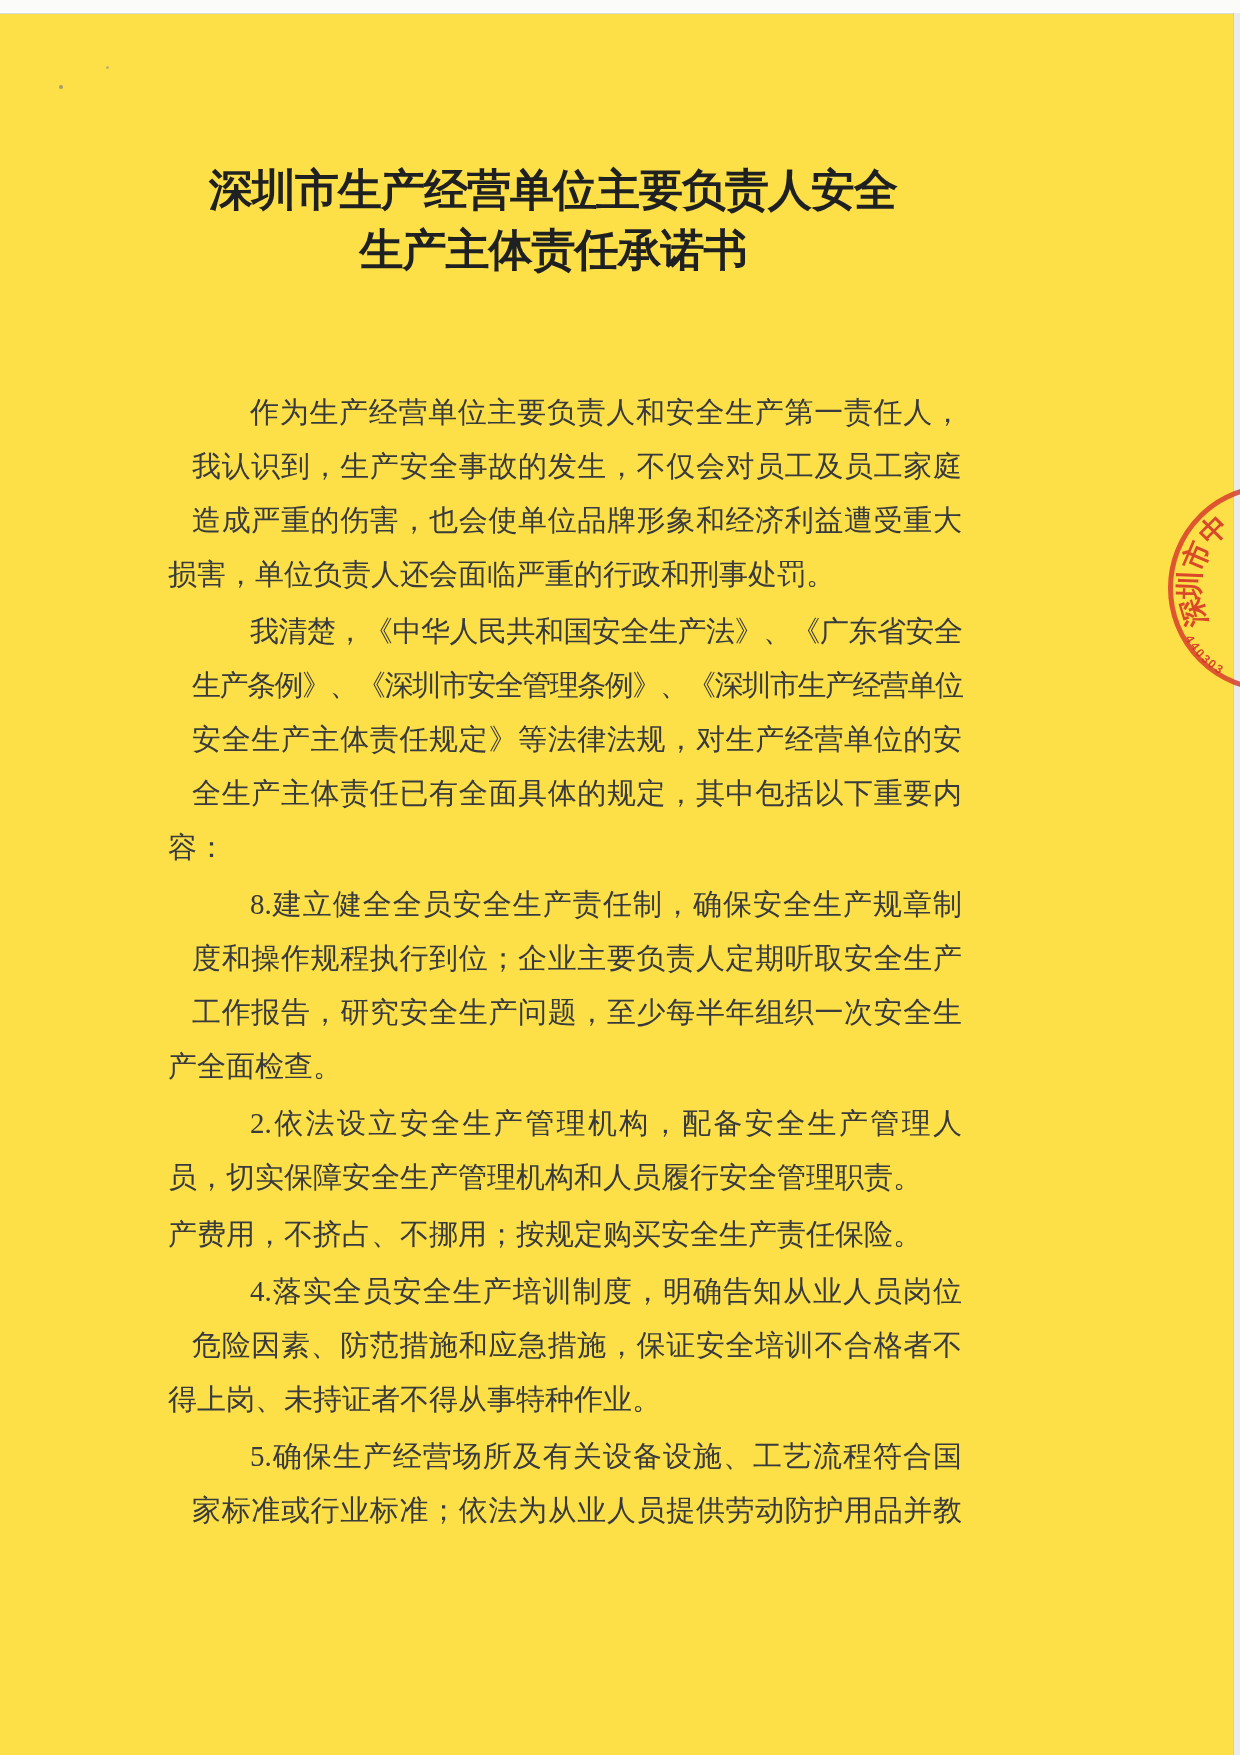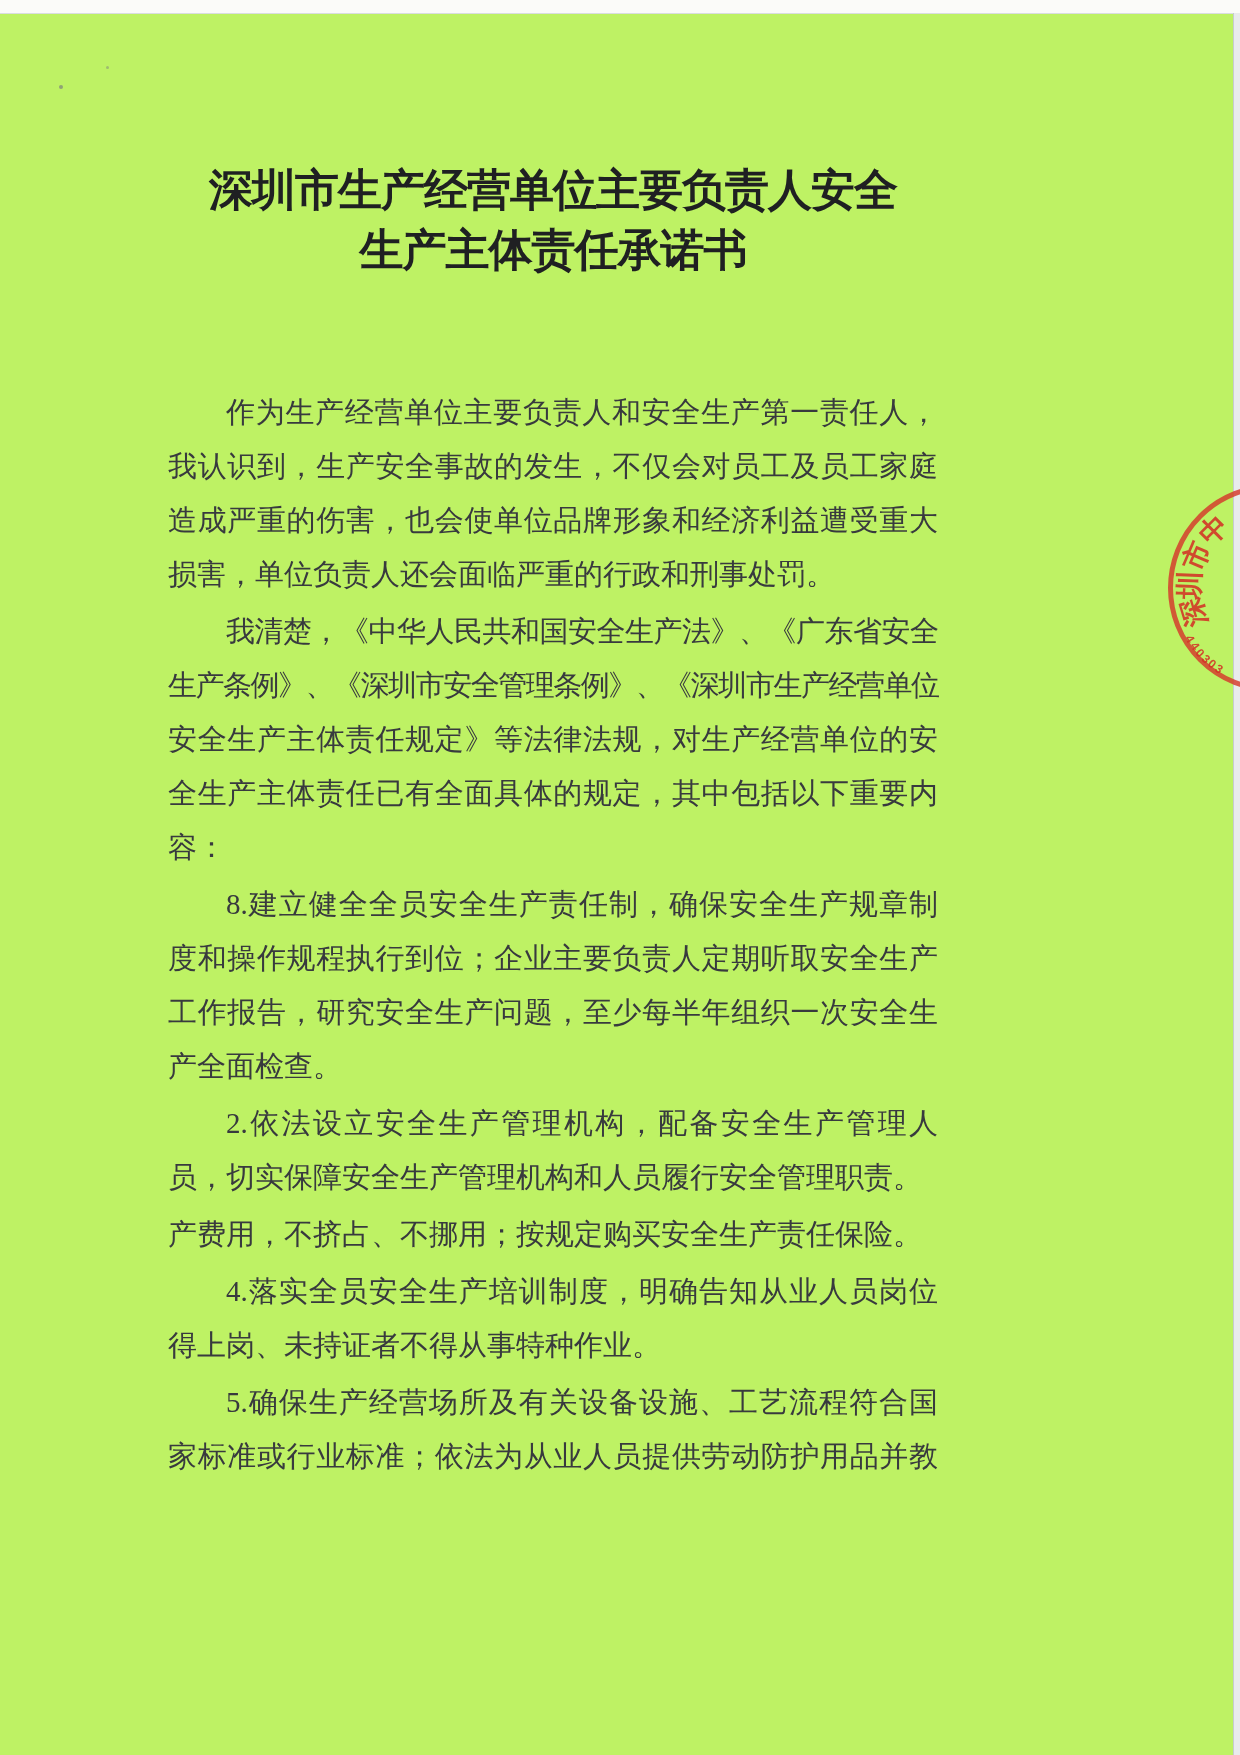--- a/index.html
+++ b/index.html
@@ -1,21 +1,21 @@
 <!DOCTYPE html>
 <html><head>
 <meta charset="utf-8">
 <style>
   html,body { margin:0; padding:0; }
   body { background:#f4f4f2; }
   .page {
     position:relative;
     width:1240px; height:1755px;
     margin:0 auto;
-    background:#bef264;
+    background:#fde047;
     overflow:hidden;
     font-family:"Liberation Serif","DejaVu Serif",serif;
   }
   
   .edge-top {
     position:absolute; left:0; top:0; width:100%; height:13px;
     background:#fbfbf9; border-bottom:1px solid #dadddf;
   }
   .edge-right {
     position:absolute; top:13px; right:0; width:6px; height:1742px;
@@ -37,21 +37,21 @@
 
   
   .doc-body {
     position:absolute; left:168px; top:385px; width:770px;
     color:#383a3e;
     font-size:29px; line-height:54px;
   }
   .para { margin:0 0 3px 0; }
   .line { width:100%; }
   .line.first { text-indent:58px; }
-  .line.just { text-align:justify; text-align-last:justify; }
+  .line.just { text-align:justify; text-align-last:justify;margin-left:24px; }
 
   
   .seal {
     position:absolute;
     left:1168px; top:484px;       
     width:208px; height:208px;
     box-sizing:border-box;
     border:5px solid rgba(213,55,43,.82);
     border-radius:50%;
     filter:blur(.3px);
@@ -102,20 +102,21 @@
       </div>
       <div class="para">
         <div class="line first just">2.依法设立安全生产管理机构，配备安全生产管理人</div>
         <div class="line">员，切实保障安全生产管理机构和人员履行安全管理职责。</div>
       </div>
       <div class="para">
         <div class="line">产费用，不挤占、不挪用；按规定购买安全生产责任保险。</div>
       </div>
       <div class="para">
         <div class="line first just">4.落实全员安全生产培训制度，明确告知从业人员岗位</div>
+        <div class="line just">危险因素、防范措施和应急措施，保证安全培训不合格者不</div>
         <div class="line">得上岗、未持证者不得从事特种作业。</div>
       </div>
       <div class="para">
         <div class="line first just">5.确保生产经营场所及有关设备设施、工艺流程符合国</div>
         <div class="line just">家标准或行业标准；依法为从业人员提供劳动防护用品并教</div>
       </div>
     </div>
 
   <div class="seal">
       <span class="seal-char name" style="left: 6.58301px; top: 108.974px; transform: rotate(-107deg);">深</span>

